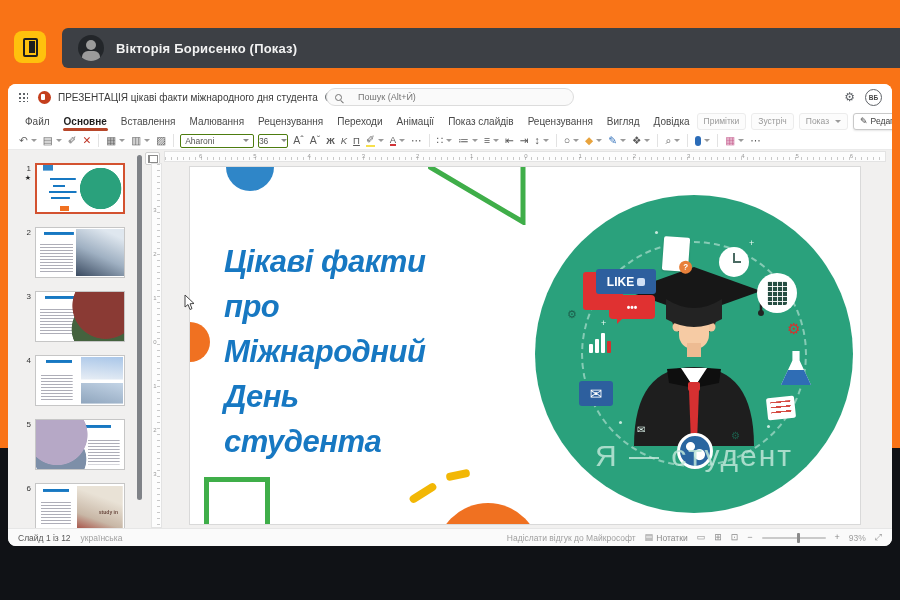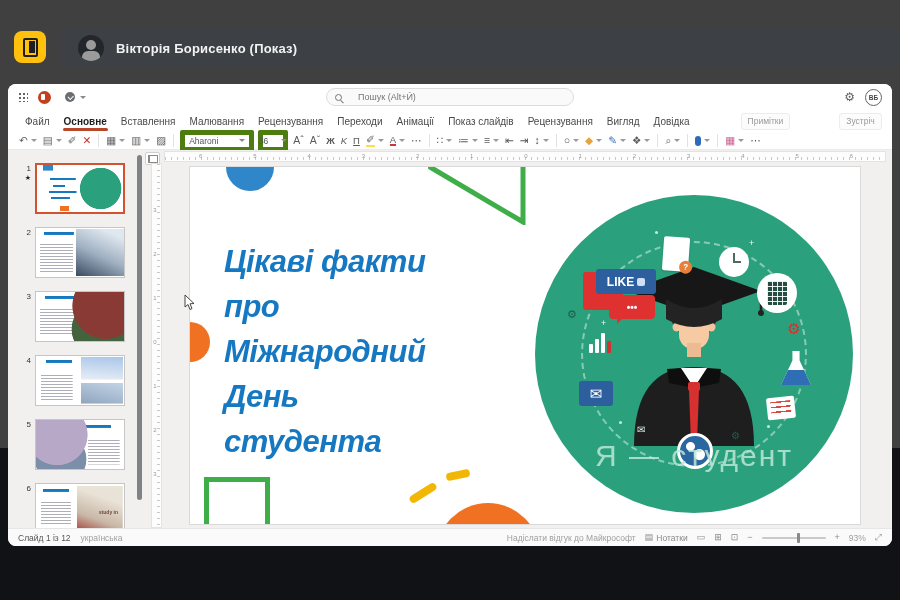--- a/index.html
+++ b/index.html
@@ -1,17 +1,17 @@
 <!DOCTYPE html>
 <html><head>
 <meta charset="utf-8">
 <style>
   * { box-sizing: border-box; margin: 0; padding: 0; }
   html,body { width:900px; height:600px; background:#101216; font-family:"Liberation Sans",sans-serif; overflow:hidden; }
-  .stage { position:relative; width:900px; height:448px; background:#404040; }
+  .stage { position:relative; width:900px; height:448px; background:#f97316; }
 
   
   .meet-bar { position:absolute; left:0; top:28px; width:900px; height:40px; }
   .app-badge { position:absolute; left:14px; top:3px; width:32px; height:32px; background:#ffc10d; border-radius:8px; display:flex; align-items:center; justify-content:center; }
   .door { width:15px; height:19px; border:2.5px solid #1e1e1e; border-radius:2px; position:relative; }
   .door::after { content:""; position:absolute; right:1px; top:1px; width:6px; height:12px; background:#1e1e1e; }
   .meet-pill { position:absolute; left:62px; top:0; right:0; height:40px; background:#3d4045; border-radius:6px 0 0 6px; display:flex; align-items:center; padding-left:16px; gap:12px; }
   .presenter-avatar { width:26px; height:26px; border-radius:50%; background:#23262a; position:relative; overflow:hidden; flex:0 0 auto; }
   .presenter-avatar::before { content:""; position:absolute; left:8px; top:5px; width:10px; height:10px; border-radius:50%; background:#9b9b9b; }
   .presenter-avatar::after { content:""; position:absolute; left:4px; top:16px; width:18px; height:10px; border-radius:6px 6px 0 0; background:#9b9b9b; }
@@ -36,21 +36,21 @@
   .tbar-right { margin-left:auto; display:flex; align-items:center; gap:10px; }
   .gear { font-size:12px; color:#5f6368; line-height:1; }
   .me-avatar { width:17px; height:17px; border-radius:50%; border:1.5px solid #5f6368; color:#444; font-size:6.5px; font-weight:bold; display:flex; align-items:center; justify-content:center; }
 
   
   .tabs { position:absolute; left:0; top:26px; right:0; height:22px; display:flex; align-items:center; padding:0 10px; gap:0; }
   .tab { font-size:10px; color:#4a4a4a; padding:4px 7px; position:relative; white-space:nowrap; cursor:default; }
   .tab.active { color:#1f1f1f; font-weight:bold; }
   .tab.active::after { content:""; position:absolute; left:6px; right:6px; bottom:0; height:2.5px; background:#b7472a; border-radius:2px; }
   .tab-actions { margin-left:auto; display:flex; align-items:center; gap:5px; }
-  .act { display:flex; align-items:center; gap:3px; font-size:8.5px; color:#9a9a9a; border:1px solid #ececec; background:#fcfcfc; border-radius:3px; padding:2.5px 6px; font-family:"Liberation Sans",sans-serif;margin-left:44px; }
+  .act { display:flex; align-items:center; gap:3px; font-size:8.5px; color:#9a9a9a; border:1px solid #ececec; background:#fcfcfc; border-radius:3px; padding:2.5px 6px; font-family:"Liberation Sans",sans-serif; }
   .act.primary { color:#3c3c3c; border-color:#c9c9c9; background:#fff; box-shadow:0 1px 2px rgba(0,0,0,.10); }
   .a-glyph:empty { display:none; }
   .a-glyph { font-size:9px; line-height:1; }
   .dd::after { content:""; width:0; height:0; border-left:3px solid transparent; border-right:3px solid transparent; border-top:3px solid #9a9a9a; margin-left:3px; }
 
   
   .toolbar { position:absolute; left:0; top:48px; right:0; height:18px; display:flex; align-items:center; padding:0 8px; border-bottom:1px solid #eaeaea; }
   .tb-item { display:flex; align-items:center; padding:1px 3px; color:#5a5a5a; }
   .tb-glyph { font-size:10.5px; line-height:1; }
   .tb-item.sep { width:1px; height:13px; background:#e2e2e2; padding:0; margin:0 4px; }
@@ -58,21 +58,21 @@
   .tb-item.red .tb-glyph { color:#c0392b; }
   .tb-item.b .tb-glyph { font-weight:bold; font-size:9.5px; }
   .tb-item.i .tb-glyph { font-style:italic; font-size:9.5px; }
   .tb-item.u .tb-glyph { text-decoration:underline; font-size:9.5px; }
   .tb-item.hl .tb-glyph { border-bottom:2.5px solid #f7e04b; }
   .tb-item.fc .tb-glyph { border-bottom:2.5px solid #d13438; font-size:9.5px; }
   .tb-item.fill .tb-glyph { color:#e8a33d; }
   .tb-item.outline .tb-glyph { color:#2b6cb8; }
   .tb-item.designer .tb-glyph { color:#c4578a; }
   .tb-item.mic .tb-glyph { width:6px; height:10px; background:#2b6cb8; border-radius:3px; }
-  .fbox { display:flex; align-items:center; border:5px solid #4d7c0f; background:#fff; border-radius:2px; font-size:8.5px; color:#555; padding:1px 4px; margin:16px 2px; gap:8px; }
+  .fbox { display:flex; align-items:center; border:1px solid #4d7c0f; background:#fff; border-radius:2px; font-size:8.5px; color:#555; padding:1px 4px; margin:16px 2px; gap:8px; }
   .fbox.name { width:74px; justify-content:space-between; }
   .fbox.size { width:30px; justify-content:center; }
 
   
   .content { position:absolute; left:0; top:66px; right:0; bottom:18px; background:#f1f0ef; overflow:hidden; }
 
   
   .thumb-panel { position:absolute; left:0; top:0; width:130px; bottom:0; display:flex; flex-direction:column; gap:13px; padding-top:13px; overflow:hidden; }
   .thumb-row { display:flex; gap:4px; padding-left:8px; }
   .th-num { width:15px; display:flex; flex-direction:column; align-items:flex-end; padding-top:1px; font-size:8px; color:#333; }
@@ -213,20 +213,21 @@
       <div class="presenter-avatar"></div>
       <div class="presenter-name">Вікторія Борисенко (Показ)</div>
     </div>
   </div>
 
   <div class="win">
 
     <div class="tbar">
       <div class="waffle"></div>
       <div class="ppt-logo"></div>
+      <div class="doc-title">ПРЕЗЕНТАЦІЯ цікаві факти міжнародного дня студента</div>
       <div class="save-badge"></div>
       <div class="chev"></div>
       <div class="searchbox">
         <span class="mag"></span>
         <input readonly="" placeholder="Пошук (Alt+Й)" style="">
       </div>
       <div class="tbar-right">
         <span class="gear">⚙</span>
         <span class="me-avatar">ВБ</span>
       </div>

